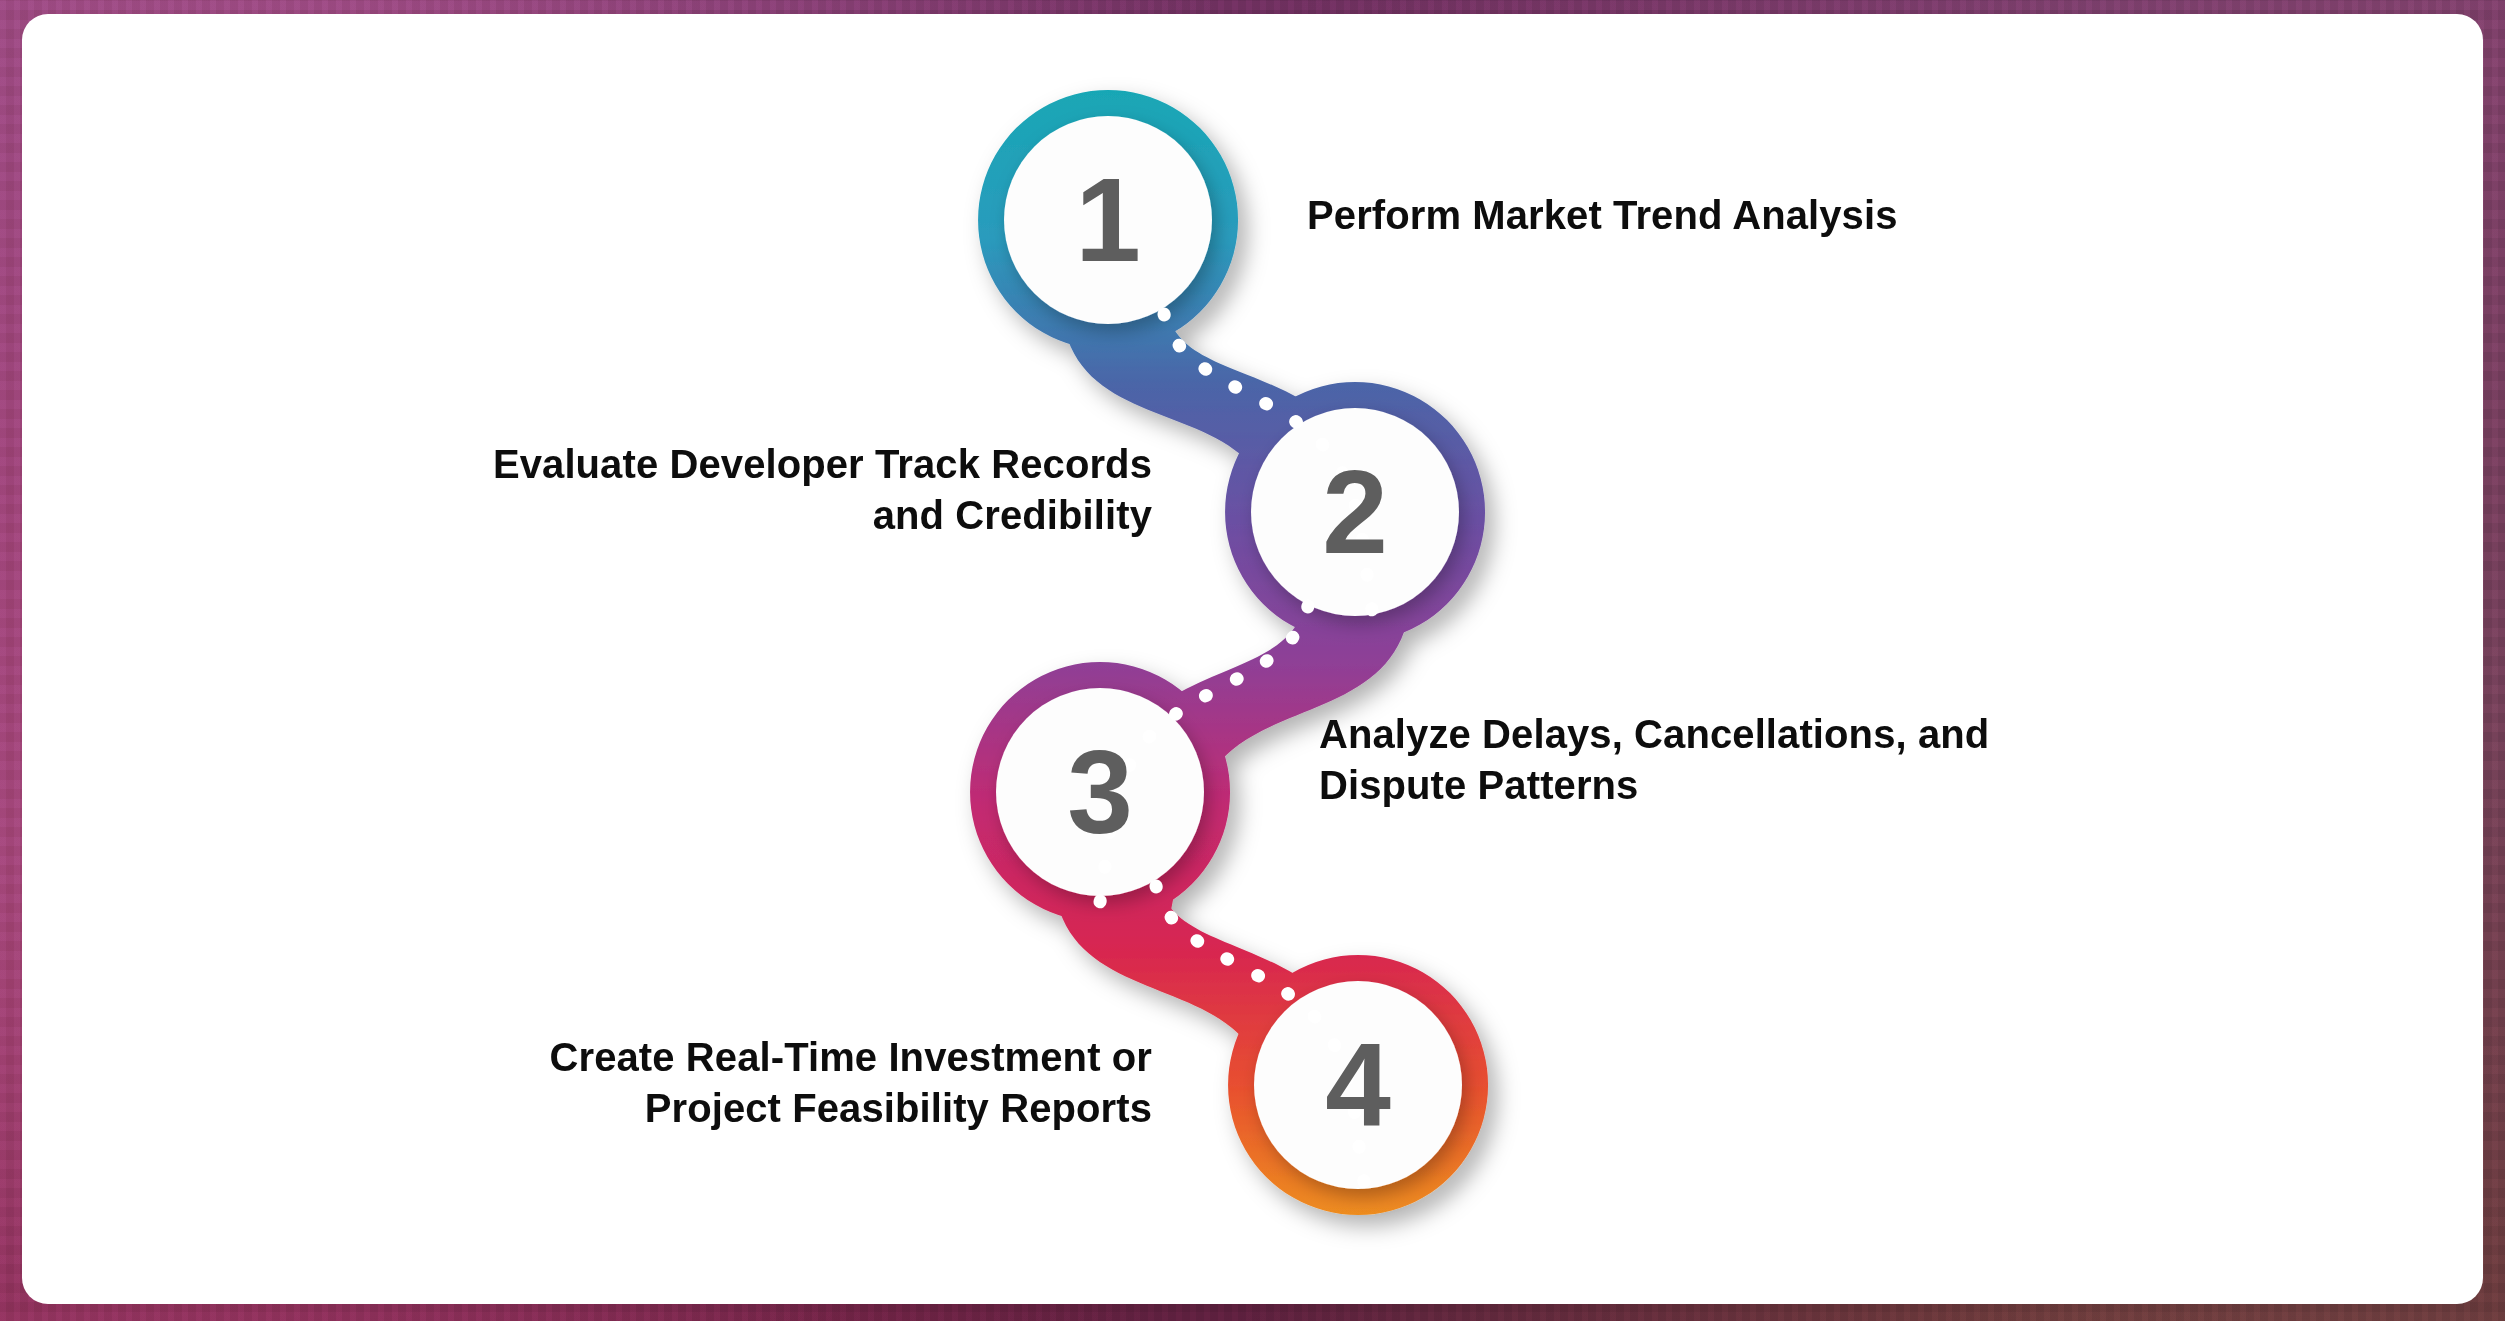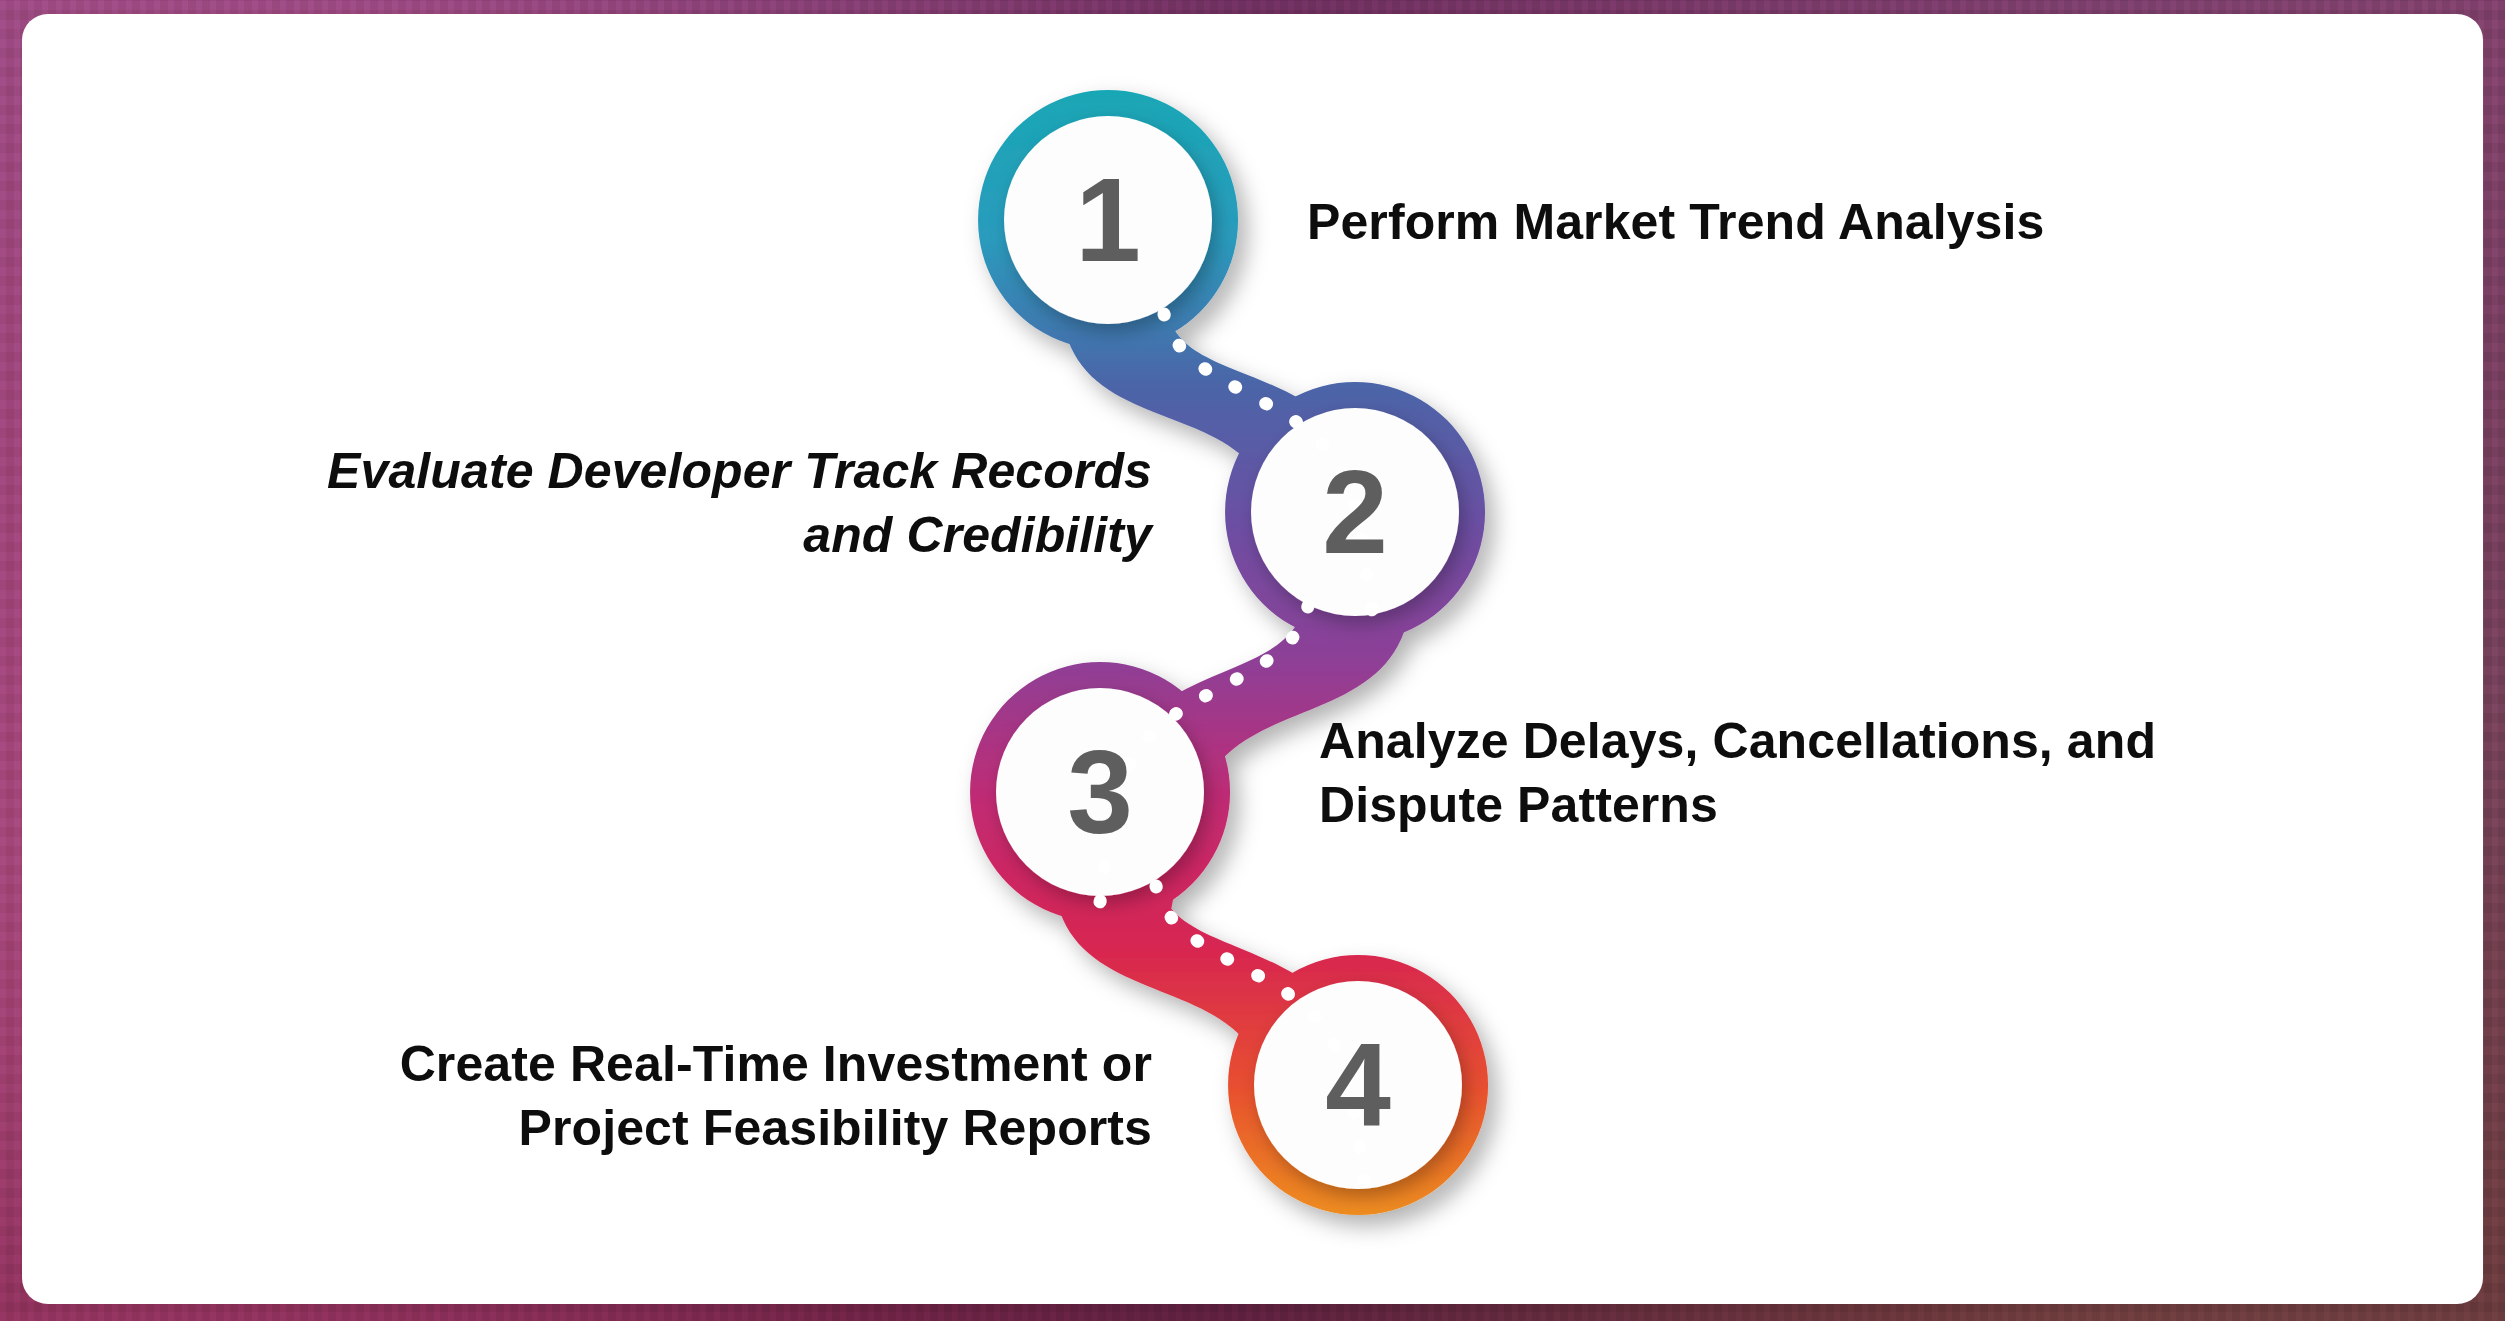--- a/index.html
+++ b/index.html
@@ -35,21 +35,21 @@
     background:#ffffff; border-radius:26px;
   }
 
   #stage{ position:absolute; inset:0; }
   #flowSvg{ position:absolute; left:0; top:0; }
 
   .step-label{
     position:absolute;
     color:#0d0d0d;
     font-weight:700;
-    font-size:50px;
+    font-size:40px;
     line-height:1.28;
     letter-spacing:.1px;
     white-space:pre-line;
   }
   .lbl-right{ text-align:left; }
   .lbl-left{ text-align:right; }
 
   .num{
     position:absolute;
     color:#5e5e5e;
@@ -137,21 +137,21 @@
       </g>
     </svg>
 
     <div class="num" style="left:1086px; top:206px;">1</div>
     <div class="num" style="left:1333px; top:498px;">2</div>
     <div class="num" style="left:1078px; top:778px;">3</div>
     <div class="num" style="left:1336px; top:1071px;">4</div>
 
     <div class="step-label lbl-right" style="left:1285px; top:176px; width:1060px;">Perform Market Trend Analysis</div>
 
-    <div class="step-label lbl-left" style="left:110px; top:425px; width:1020px;font-style:italic;">Evaluate Developer Track Records
+    <div class="step-label lbl-left" style="left:110px; top:425px; width:1020px;">Evaluate Developer Track Records
 and Credibility</div>
 
     <div class="step-label lbl-right" style="left:1297px; top:695px; width:1080px;">Analyze Delays, Cancellations, and
 Dispute Patterns</div>
 
     <div class="step-label lbl-left" style="left:150px; top:1018px; width:980px;text-align:right;">Create Real-Time Investment or
 Project Feasibility Reports</div>
 
   </div>
 </div>

